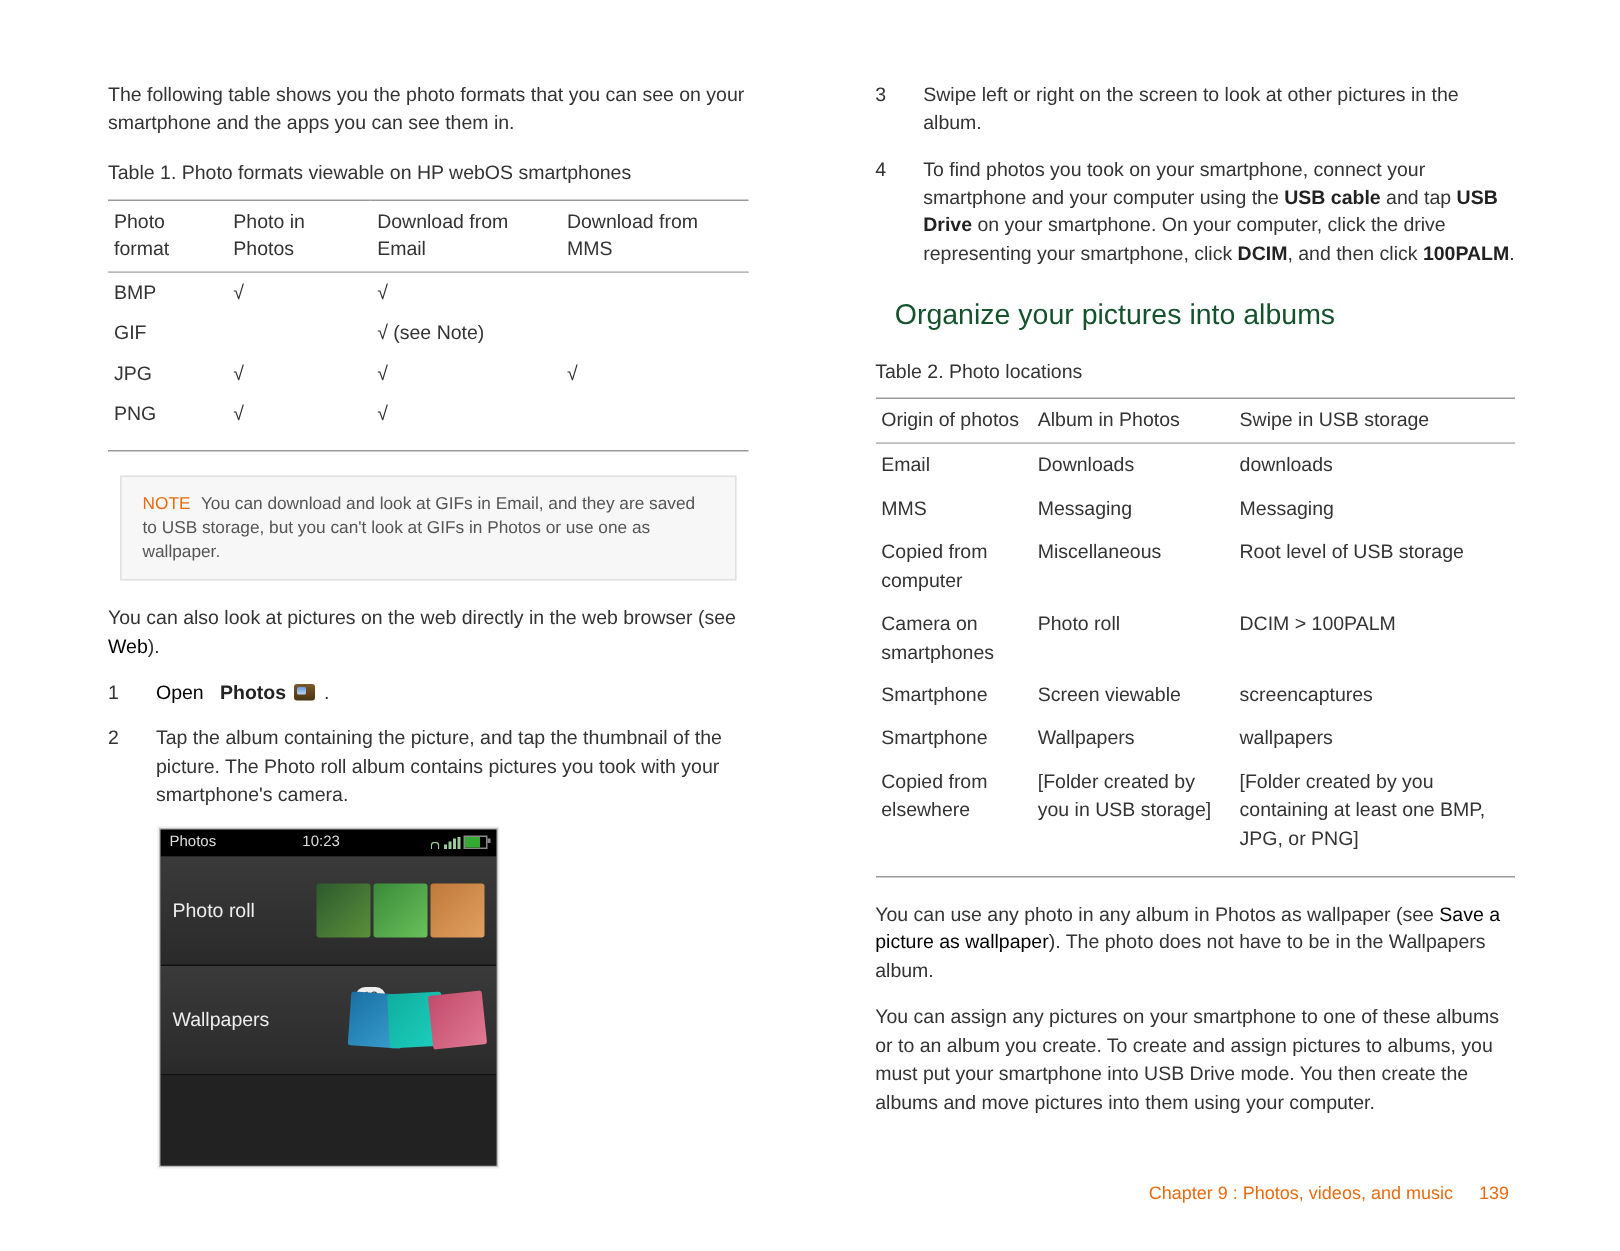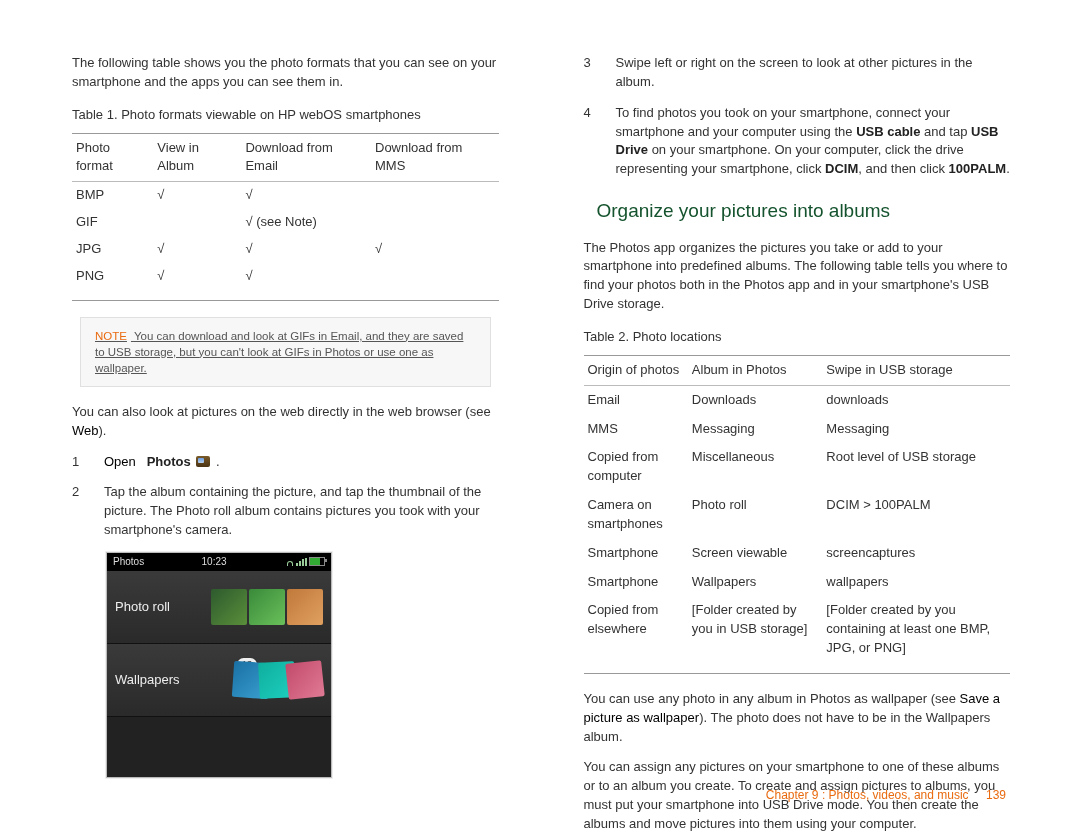--- a/index.html
+++ b/index.html
@@ -28,21 +28,20 @@
   .hr{border:none;border-top:1px solid #999;margin:10px 0 16px 0}
   .note-box{
     border:1px solid #e0e0e0;
     border-radius:0;
     background:#f7f7f7;
     padding:10px 14px;
     margin:6px 8px 16px 8px;
     font-size:11.5px;
     line-height:1.4;
     color:#555;
-    text-decoration:underline;
   }
   .note-box .note-label{color:#e96b10;font-weight:500;margin-right:4px}
   .link{color:#000000}
   .steps{list-style:none;margin:0;padding:0}
   .steps li{display:flex;gap:18px;margin:0 0 12px 0}
   .steps .num{flex:0 0 14px;color:#333}
   .steps .body{flex:1}
   .h2{font-size:19px;font-weight:300;color:#14532d;margin:18px 0 14px 13px}
   .bold{font-weight:600;color:#222}
   
@@ -118,21 +117,21 @@
 
   <div class="col">
     <p>The following table shows you the photo formats that you can see on your smartphone and the apps you can see them in.</p>
 
     <p class="caption">Table 1.  Photo formats viewable on HP webOS smartphones</p>
 
     <table class="tbl formats">
       <thead>
         <tr>
           <th>Photo format</th>
-          <th>View in Album</th>
+          <th>Photo in Photos</th>
           <th>Download from Email</th>
           <th>Download from MMS</th>
         </tr>
       </thead>
       <tbody>
         <tr>
             <td>BMP</td>
             <td class="check">√</td>
             <td class="check">√</td>
             <td class="check"></td>
@@ -234,21 +233,20 @@
       <li>
         <span class="num">4</span>
         <span class="body">
           <span>To find photos you took on your smartphone, connect your smartphone and your computer using the </span><span class="bold">USB cable</span><span> and tap </span><span class="bold">USB Drive</span><span> on your smartphone. On your computer, click the drive representing your smartphone, click </span><span class="bold">DCIM</span><span>, and then click </span><span class="bold">100PALM</span><span>.</span>
         </span>
       </li>
     </ol>
 
     <div class="h2">Organize your pictures into albums</div>
 
-    <p>The Photos app organizes the pictures you take or add to your smartphone into predefined albums. The following table tells you where to find your photos both in the Photos app and in your smartphone's USB Drive storage.</p>
 
     <p class="caption">Table 2.  Photo locations</p>
 
     <table class="tbl">
       <thead>
         <tr>
           <th>Origin of photos</th>
           <th>Album in Photos</th>
           <th>Swipe in USB storage</th>
         </tr>

